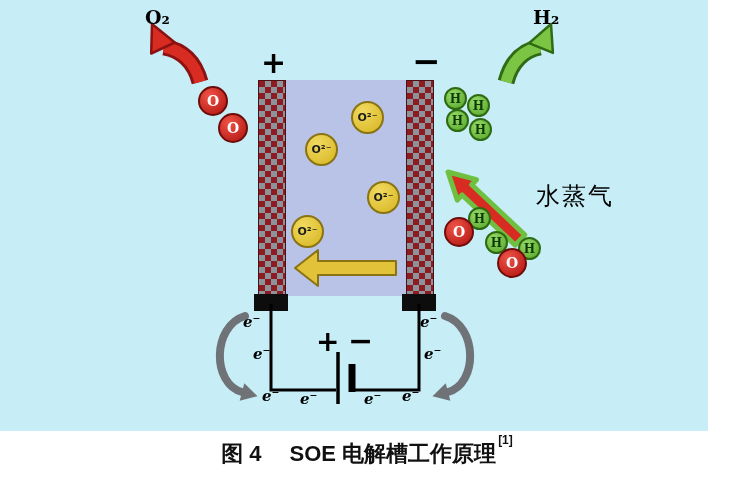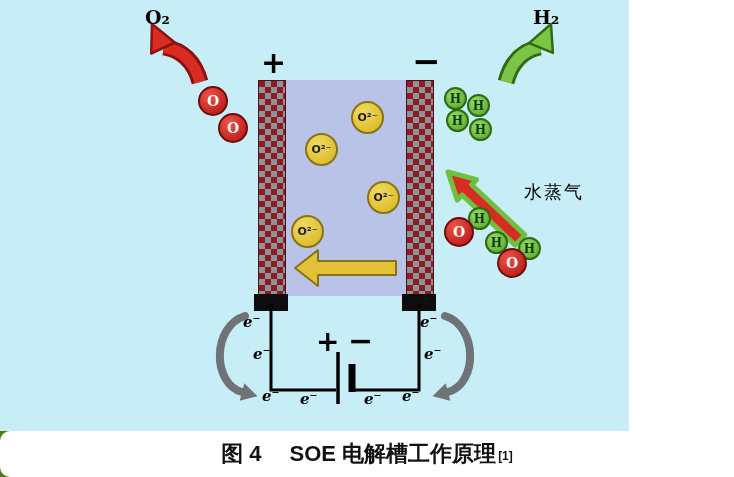--- a/index.html
+++ b/index.html
@@ -1,39 +1,39 @@
 <!DOCTYPE html>
 <html><head>
 <meta charset="utf-8">
 <style>
   html,body{margin:0;padding:0;background:#fff;}
-  .stage{position:relative;width:629px;height:477px;background:#4d7c0f;font-family:"DejaVu Sans",sans-serif;overflow:hidden;text-decoration:underline;}
+  .stage{position:relative;width:708px;height:477px;background:#4d7c0f;font-family:"DejaVu Sans",sans-serif;overflow:hidden;text-decoration:underline;}
   .bg{position:absolute;left:0;top:0;width:734px;height:431px;background:#c7edf6;}
   .svg-layer{position:absolute;left:0;top:0;z-index:4;}
   .electrolyte{position:absolute;left:286px;top:80px;width:120px;height:216px;background:#b9c3e8;z-index:1;}
   .electrode{position:absolute;top:80px;width:28px;height:216px;z-index:2;box-sizing:border-box;
     background-color:#8e1b21;
     background-image:linear-gradient(45deg,#8d939b 25%,transparent 25%,transparent 75%,#8d939b 75%),
                      linear-gradient(45deg,#8d939b 25%,transparent 25%,transparent 75%,#8d939b 75%);
     background-position:0 0,6px 6px;background-size:12px 12px;border:1px solid #4f1013;}
   .electrode.left{left:258px;}
   .electrode.right{left:406px;}
   .contact{position:absolute;top:294px;width:34px;height:17px;background:#0d0d0d;z-index:3;}
   .contact.left{left:254px;}
   .contact.right{left:402px;}
   .atom{position:absolute;border-radius:50%;display:flex;align-items:center;justify-content:center;font-weight:bold;z-index:5;box-sizing:border-box;}
   .atom.oxy{width:30px;height:30px;background:radial-gradient(circle at 35% 30%,#ef5347,#ad120e);border:2px solid #6e0c09;color:#fff;font-size:14px;font-family:"DejaVu Serif",serif;}
   .atom.hyd{width:23px;height:23px;background:radial-gradient(circle at 35% 30%,#96d968,#55a628);border:2px solid #2d6a12;color:#0d3a04;font-size:12px;font-family:"DejaVu Serif",serif;}
   .atom.ion{width:33px;height:33px;background:radial-gradient(circle at 35% 30%,#f2da60,#d6b522);border:2px solid #8a7312;color:#1c1c1c;font-size:11px;}
   .gas-label{position:absolute;font-family:"DejaVu Serif",serif;font-weight:bold;font-size:19px;color:#000;z-index:6;}
   .sign{position:absolute;font-weight:bold;color:#000;z-index:6;line-height:1;font-family:"DejaVu Sans",sans-serif;}
   .electron{position:absolute;font-family:"DejaVu Serif",serif;font-style:italic;font-weight:bold;font-size:15px;color:#000;z-index:6;}
-  .vapor-label{position:absolute;left:524px;top:180px;font-size:18px;color:#000;z-index:6;letter-spacing:2px;}
-  .caption{position:absolute;left:0;top:431px;width:734px;height:46px;background:#ffffff;display:flex;align-items:center;justify-content:center;gap:28px;font-weight:bold;font-size:22px;color:#111;z-index:7;font-family:"Liberation Sans",sans-serif;border-radius:10px;}
-  .caption .title-wrap{display:flex;align-items:flex-end;}
+  .vapor-label{position:absolute;left:536px;top:180px;font-size:24px;color:#000;z-index:6;letter-spacing:2px;}
+  .caption{position:absolute;left:0;top:431px;width:734px;height:46px;background:#ffffff;display:flex;align-items:center;justify-content:center;gap:28px;font-weight:bold;font-size:22px;color:#111;z-index:7;font-family:"Liberation Sans",sans-serif;}
+  .caption .title-wrap{display:flex;align-items:flex-start;}
   .caption .ref{font-size:12px;position:relative;top:-6px;margin-left:2px;font-weight:bold;}
 </style>
 </head>
 <body>
 
 <div class="stage">
   <div class="bg"></div>
 
   <div class="electrolyte"></div>
   <div class="electrode left"></div>

